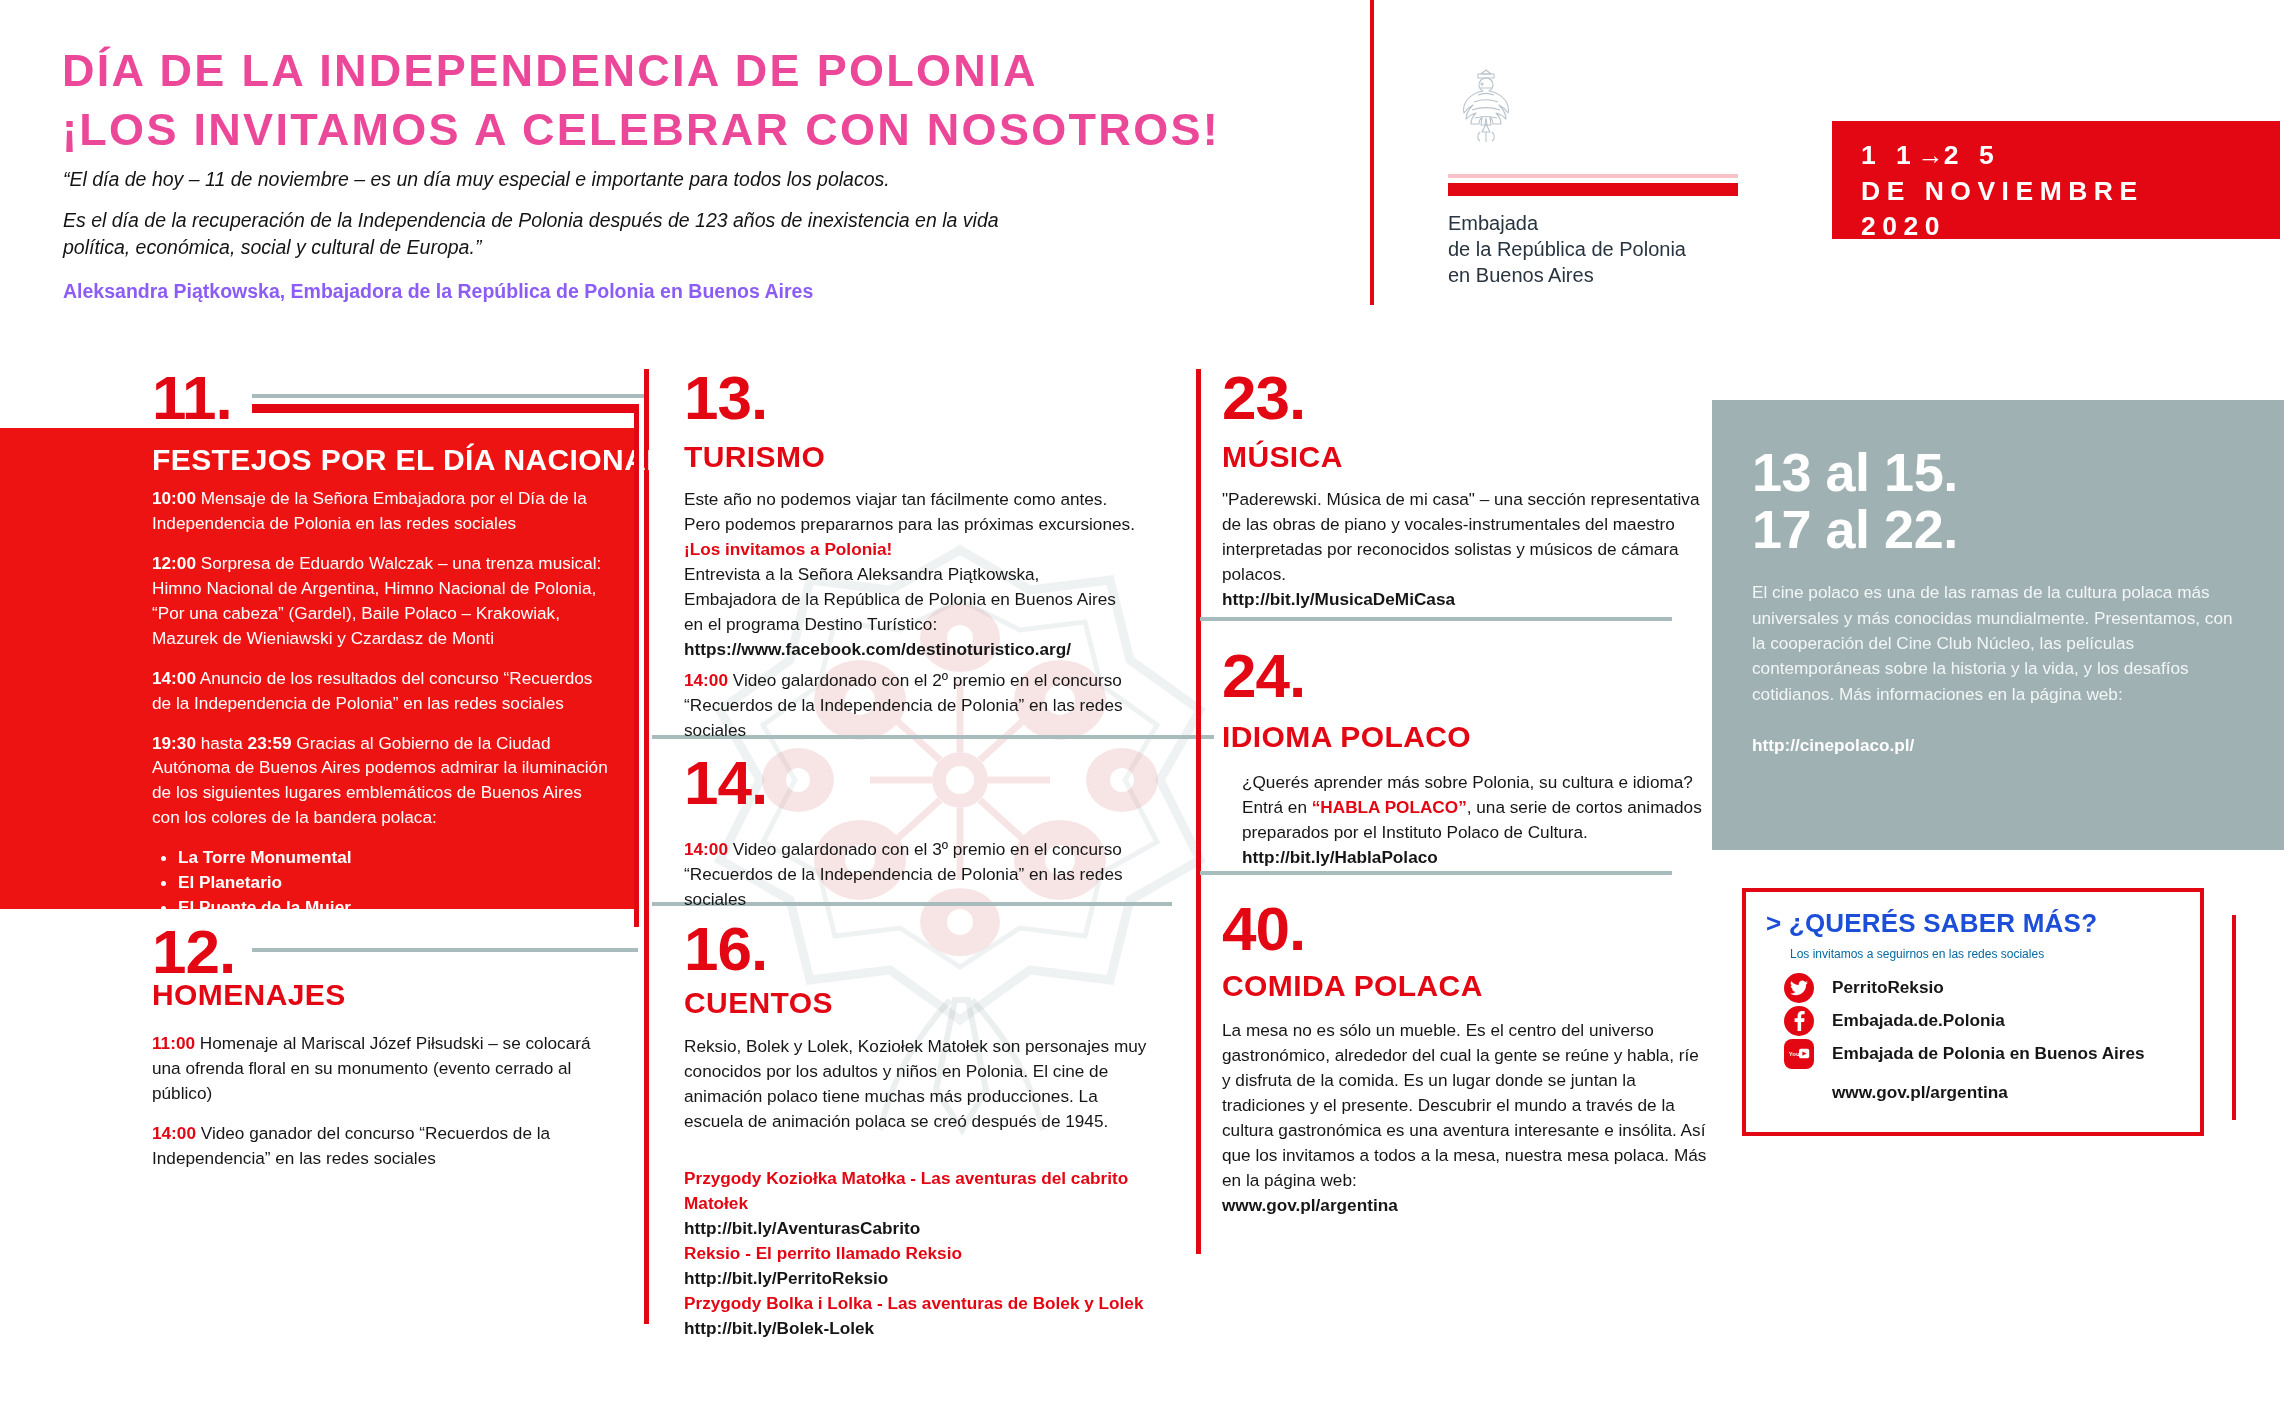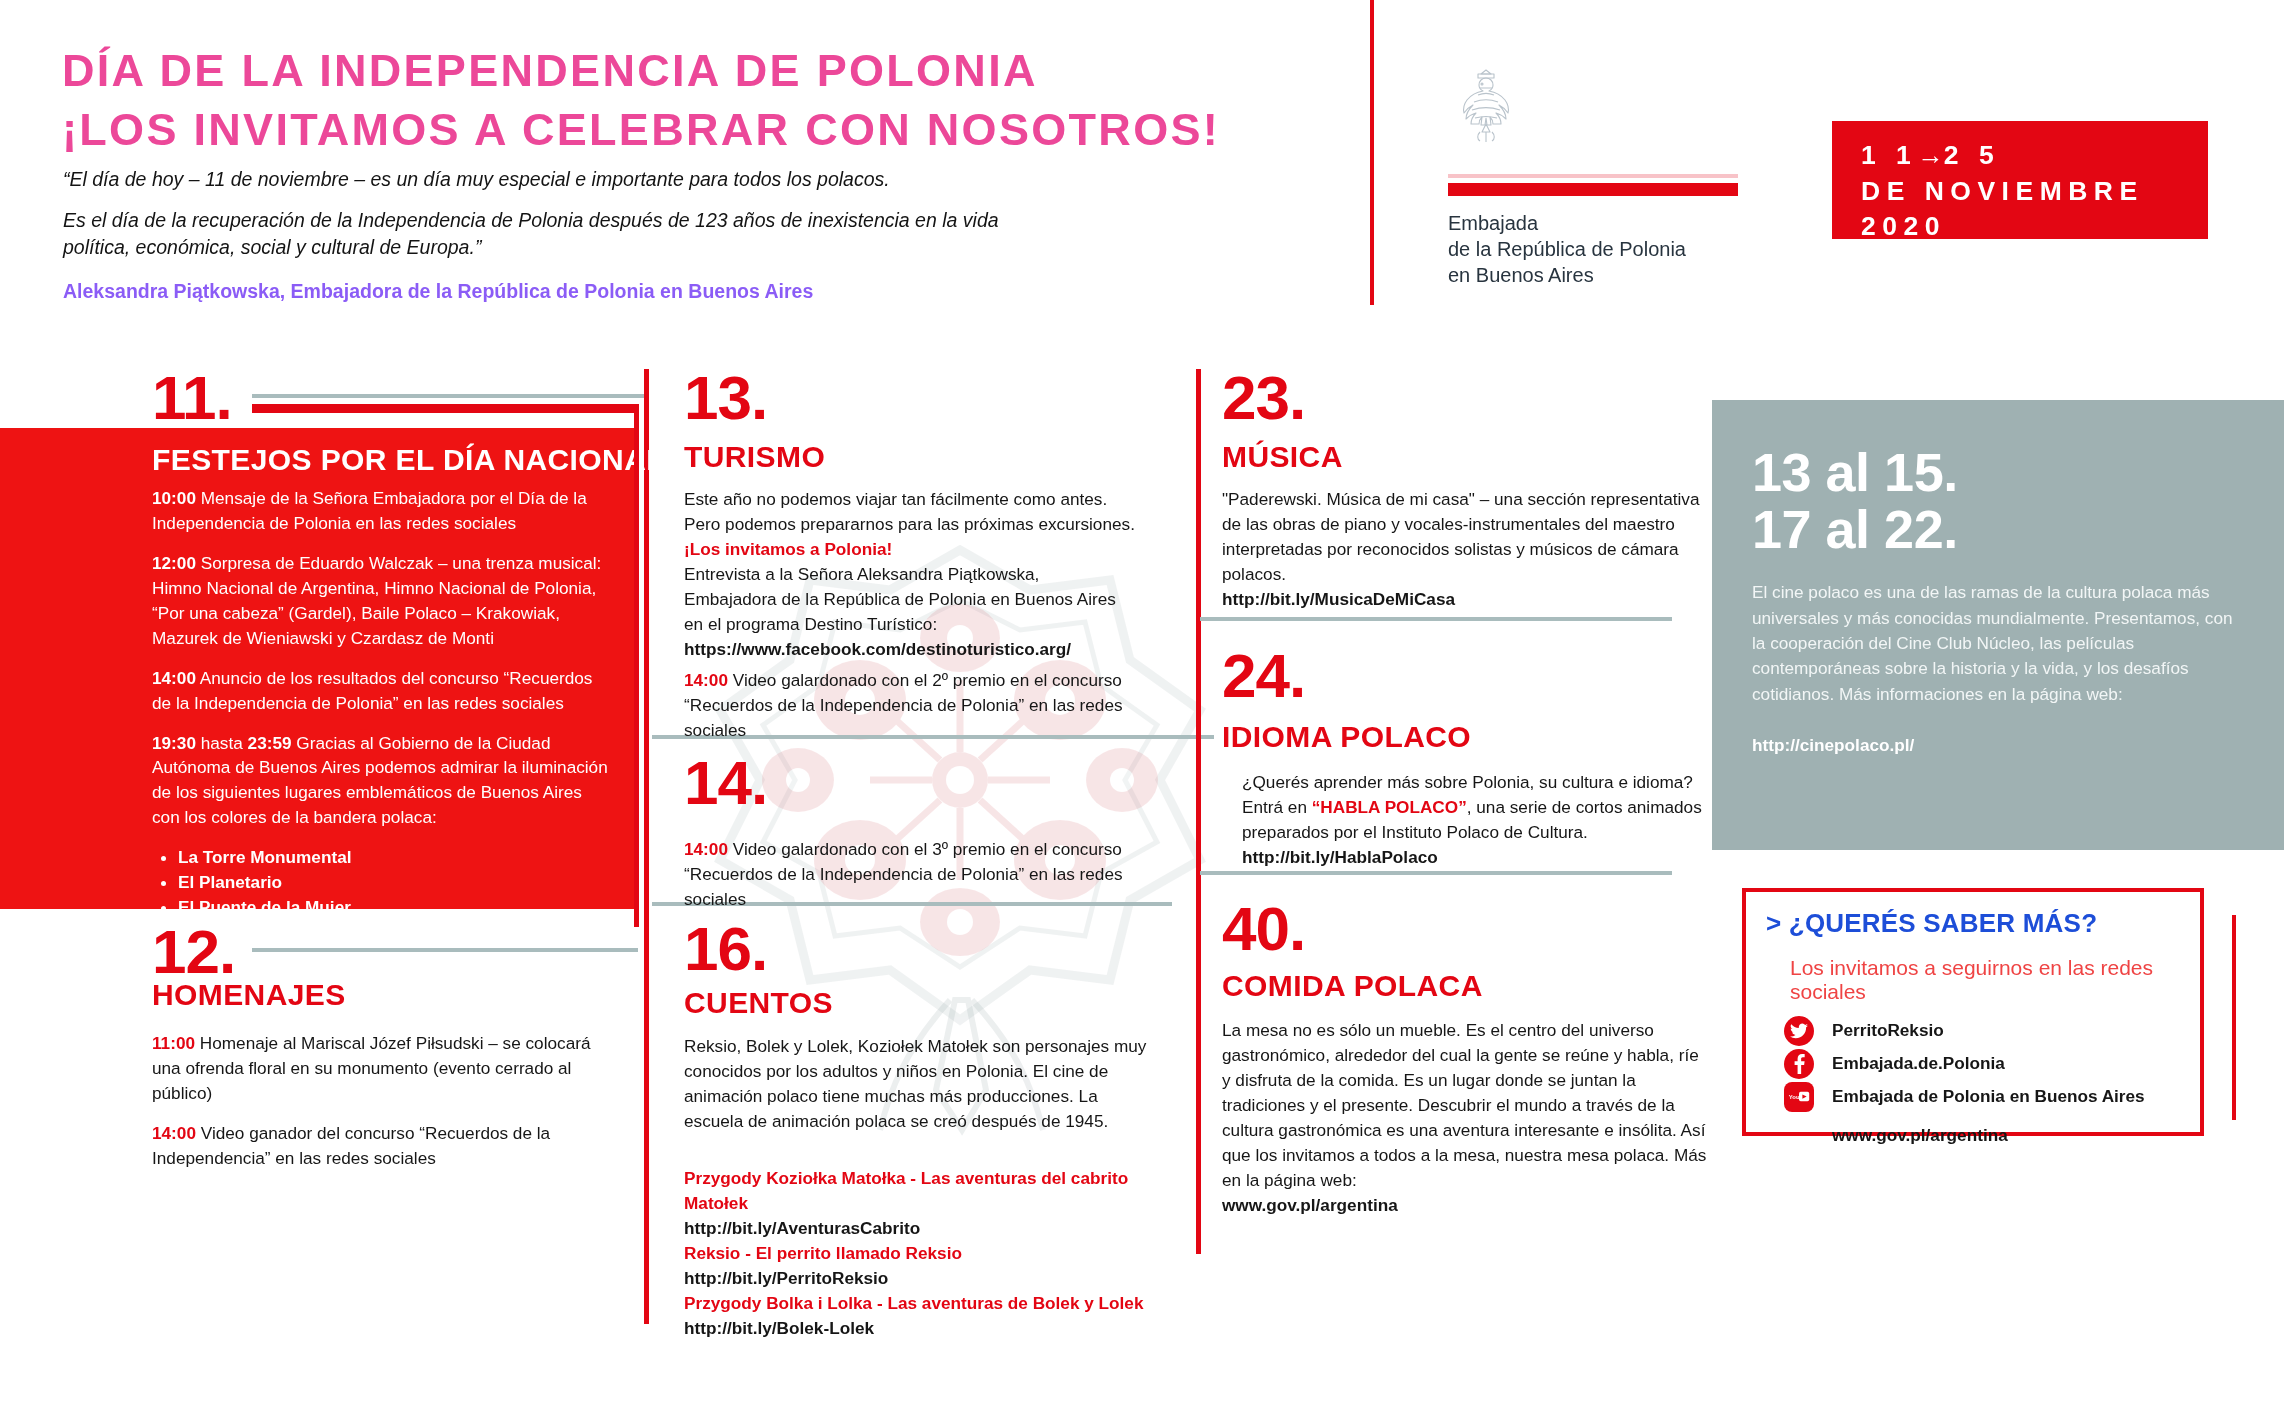--- a/index.html
+++ b/index.html
@@ -67,21 +67,21 @@
     margin-top: 14px;
     font-size: 20px;
     line-height: 1.30;
     color: #28343f;
   }
 
   
   .date-badge {
     position: absolute;
     left: 1832px; top: 121px;
-    width: 376px; height: 118px;
+    width: 448px; height: 118px;
     background: #e30613;
     color: #ffffff;
     padding: 17px 0 0 29px;
     font-size: 26.5px;
     font-weight: 700;
     letter-spacing: 6.5px;
     line-height: 1.34;
   }
   .date-badge .arrow { letter-spacing: 0; }
 
@@ -202,24 +202,24 @@
     border: 4px solid #e30613;
     padding: 16px 0 0 20px;
   }
   .social-head {
     font-size: 26px;
     font-weight: 700;
     color: #1d4ed8;
     letter-spacing: 0.2px;
   }
   .social-sub {
-    margin-top: 17px;
+    margin-top: 8px;
     margin-left: 24px;
-    font-size: 21px;
-    color: #ef4444;
+    font-size: 12px;
+    color: #0369a1;
   }
   .social-list { margin-top: 10px; margin-left: 18px; }
   .social-row { display: flex; align-items: center; height: 33px; }
   .social-ico {
     width: 30px; height: 30px;
     border-radius: 50%;
     background: #e30613;
     display: flex; align-items: center; justify-content: center;
     flex: 0 0 30px;
   }

